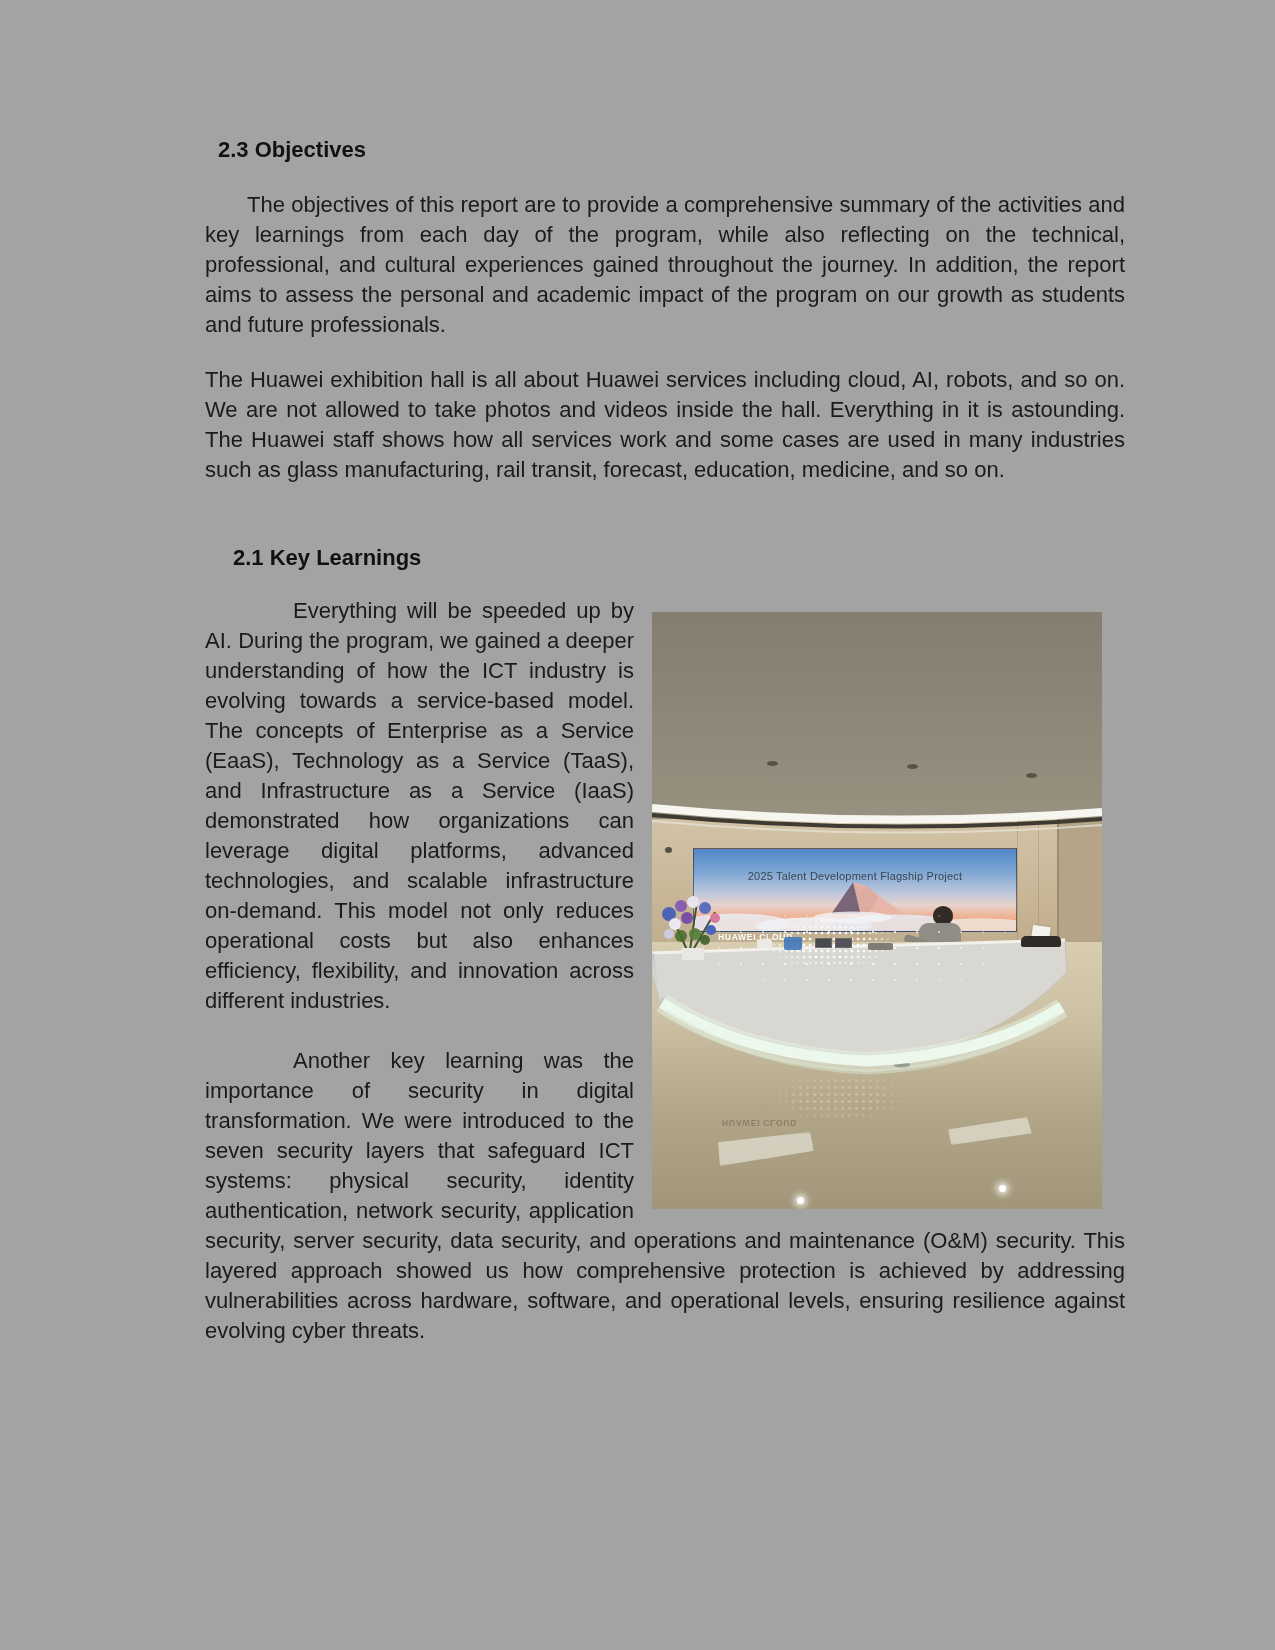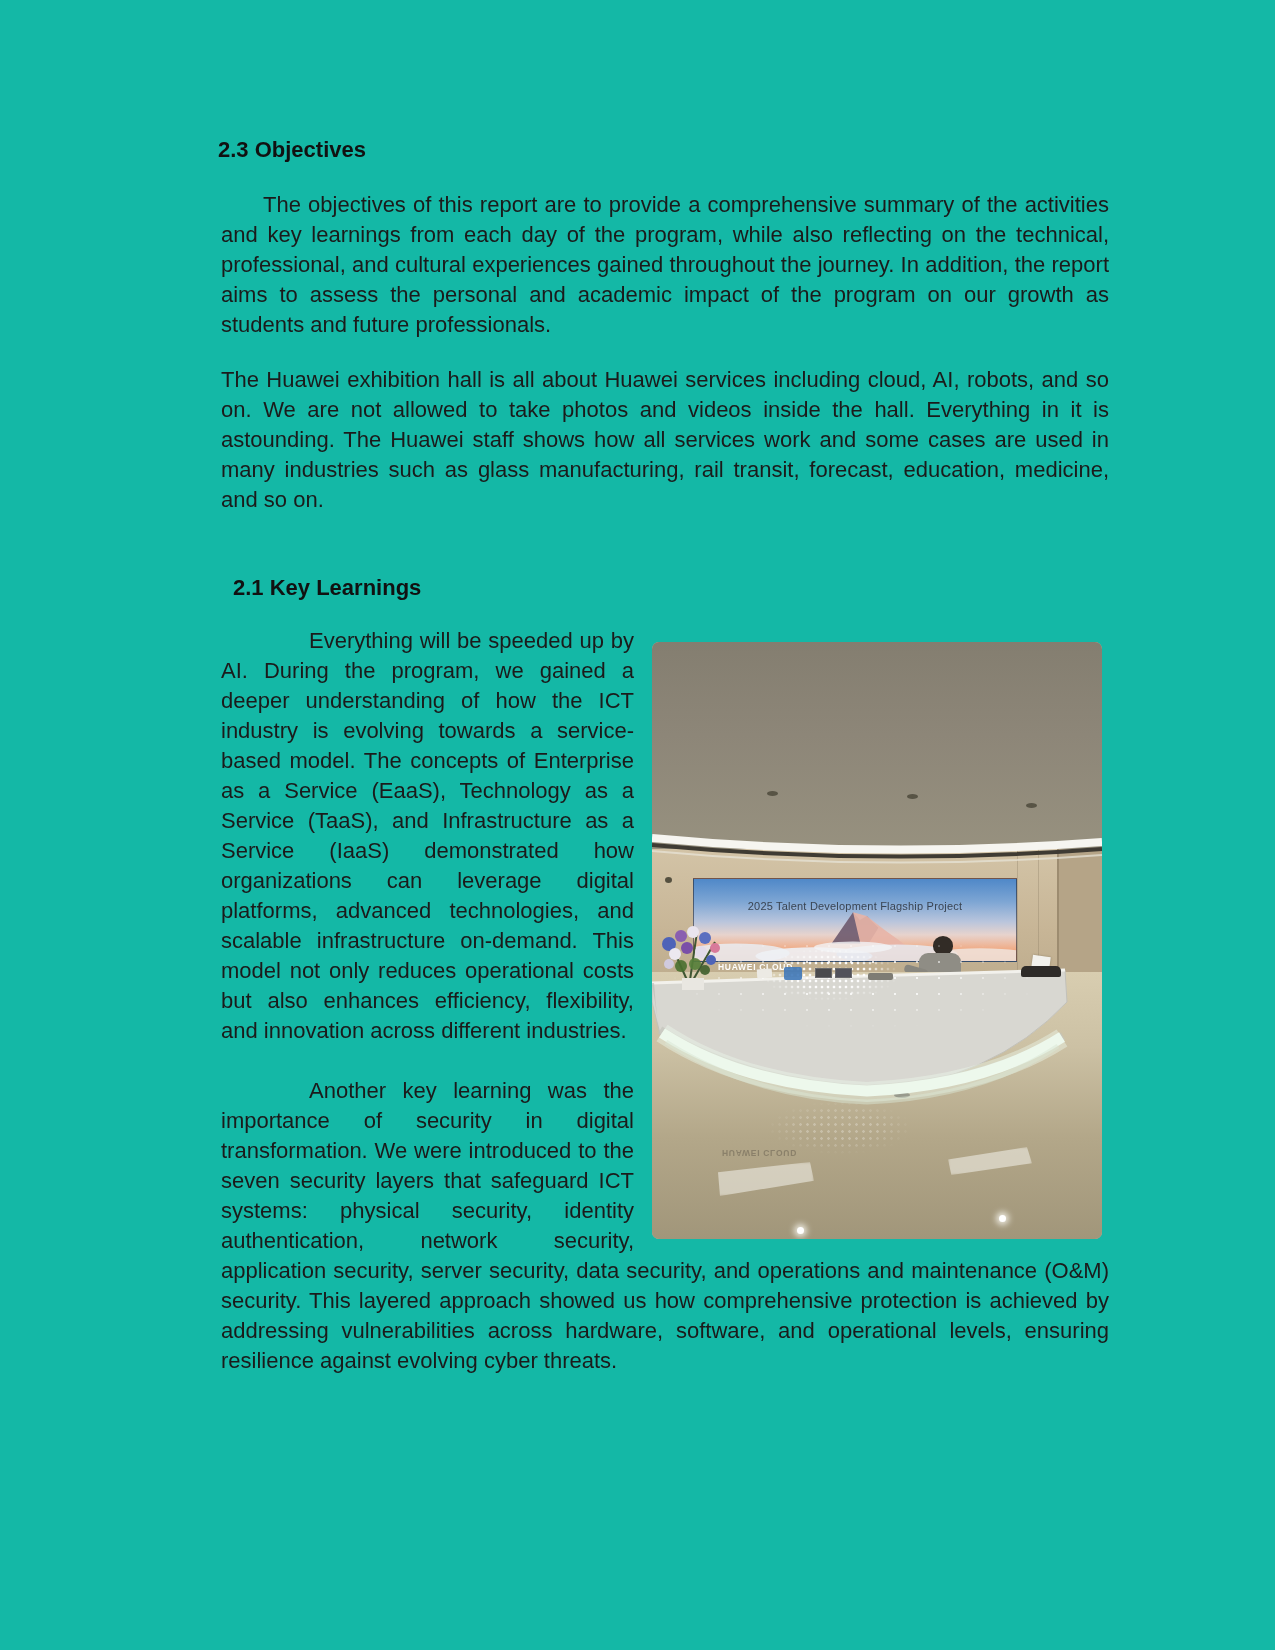--- a/index.html
+++ b/index.html
@@ -13,34 +13,33 @@
     font-family:"Liberation Sans",sans-serif;
     font-size:22px;line-height:30px;
     overflow:hidden;
   }
   .hd{font-weight:700;color:#111;}
   .hd-objectives{margin:0 0 25px 13px;}
   .list-heading{margin:27px 0 0 -20px;font-weight:700;color:#111;}
   .list-num{display:inline-block;width:40px;font-weight:400;}
   .hd-sessions{margin:0 0 0 28px;}
   .hd-learnings{margin:58px 0 0 28px;}
-  .para{margin:16px;text-align:justify;}
+  .para{margin:0;text-align:justify;}
   .para-1{margin-top:25px;text-indent:42px;}
   .para-2{margin-top:25px;}
   .para-3{margin-top:23px;text-indent:88px;}
   .para-4{margin-top:30px;text-indent:88px;}
 
   
   .photo-float{
     float:right;
     width:450px;height:597px;
     margin:39px 23px 10px 18px;
     position:relative;overflow:hidden;
     background:var(--wall,#c7b596);
-    border-radius:7px;
   }
   .photo-float *{position:absolute;}
   .ph-wall{left:0;top:198px;width:450px;height:152px;
     background:linear-gradient(180deg,#d4c5a8 0%,var(--wall,#c7b596) 60%,#bcab8c 100%);}
   .ph-wall-seams{left:365px;top:205px;width:85px;height:145px;
     background:repeating-linear-gradient(90deg,rgba(140,125,100,.35) 0 1px,transparent 1px 21px);}
   .ph-door{left:405px;top:206px;width:45px;height:146px;
     background:#b5a487;border-left:2px solid #9d8c70;box-sizing:border-box;}
   .ph-ceiling{left:0;top:0;width:450px;height:207px;
     background:linear-gradient(180deg,#847e70 0%,var(--ceiling,#8d8678) 45%,#97917f 100%);}
@@ -95,21 +94,21 @@
     clip-path:polygon(4% 30%,96% 0%,100% 55%,6% 100%);}
   .ph-streak-right{left:296px;top:505px;width:84px;height:28px;
     clip-path:polygon(0% 45%,94% 0%,100% 58%,4% 100%);}
   .ph-floor-dot{width:7px;height:7px;border-radius:50%;background:#ffffff;
     box-shadow:0 0 6px 3px rgba(255,255,250,.8);}
   .ph-socket{left:242px;top:450px;width:16px;height:6px;border-radius:50%;background:#3a362e;opacity:.8;}
 </style>
 </head>
 <body>
 
-<div class="page" style="color: rgb(27, 27, 27); background: #14b8a6;">
+<div class="page" style="color: rgb(27, 27, 27); background: #a3a3a3;">
 
   <div class="hd hd-objectives">2.3 Objectives</div>
 
   <p class="para para-1">The objectives of this report are to provide a comprehensive summary of the activities and key learnings from each day of the program, while also reflecting on the technical, professional, and cultural experiences gained throughout the journey. In addition, the report aims to assess the personal and academic impact of the program on our growth as students and future professionals.</p>
 
 
 
   <p class="para para-2">The Huawei exhibition hall is all about Huawei services including cloud, AI, robots, and so on. We are not allowed to take photos and videos inside the hall. Everything in it is astounding. The Huawei staff shows how all services work and some cases are used in many industries such as glass manufacturing, rail transit, forecast, education, medicine, and so on.</p>
 
   <div class="hd hd-learnings">2.1 Key Learnings</div>

